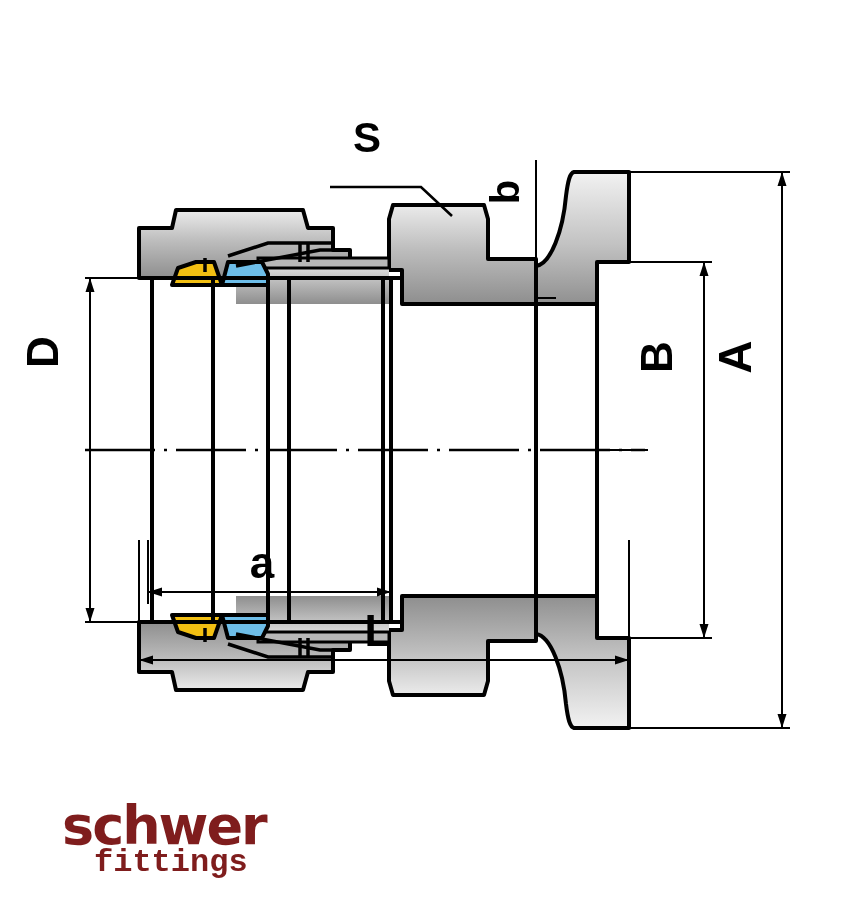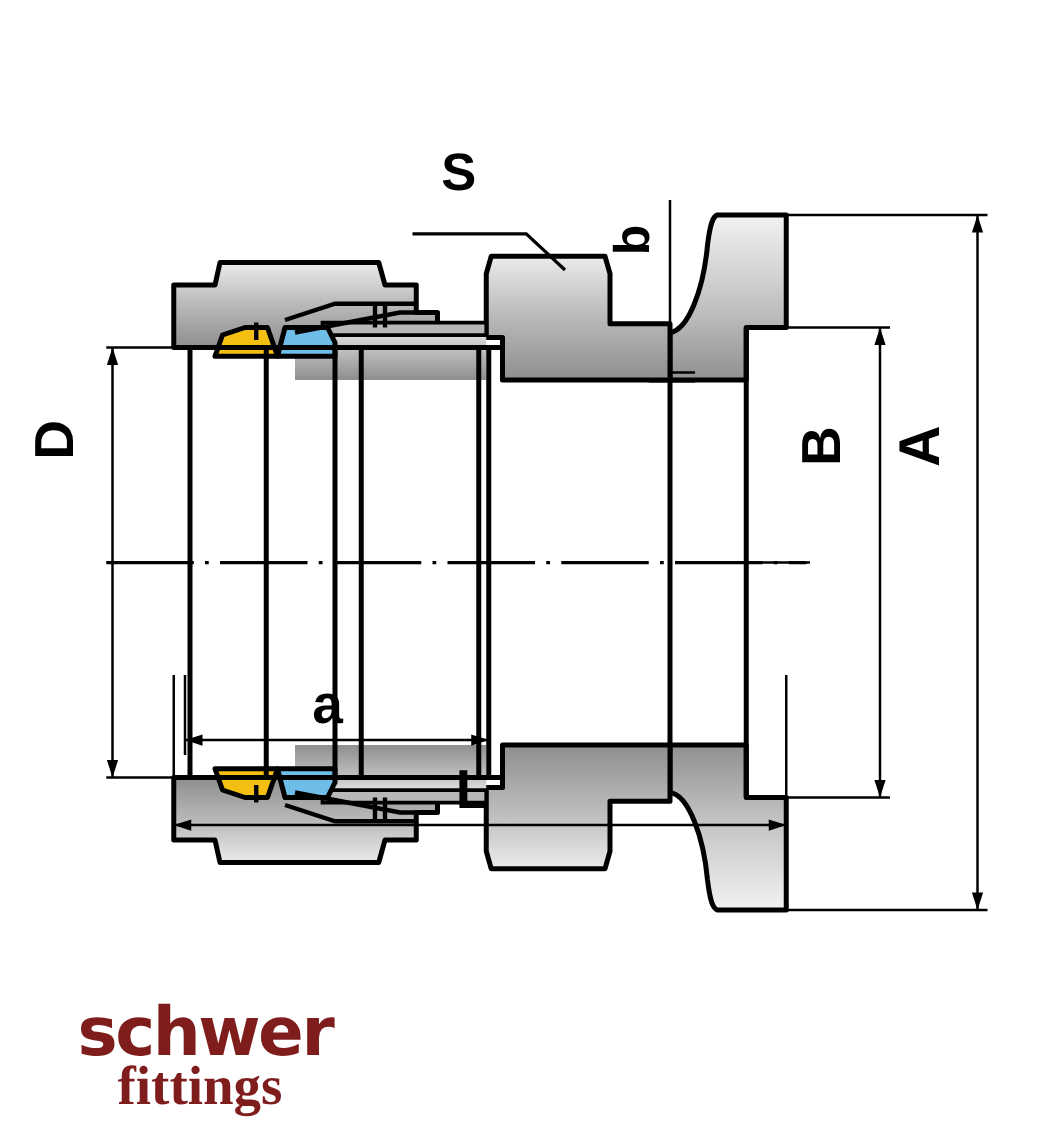--- a/index.html
+++ b/index.html
@@ -21,22 +21,22 @@
     font-family:"Liberation Serif", serif;
     color:#7f1d1d;
     user-select:none;
     margin-left:40px;
   }
   .brand-main{
     font-size:54px;font-weight:bold;letter-spacing:-2px;line-height:0.95;
     font-family:"DejaVu Sans", sans-serif;
   }
   .brand-sub{
-    font-size:44px;font-weight:bold;line-height:1.0;margin-left:32px;margin-top:-4px;
-    font-family:Liberation Serif, serif;
+    font-size:32px;font-weight:bold;line-height:1.0;margin-left:32px;margin-top:-4px;
+    font-family:Liberation Mono, monospace;
   }
 </style>
 </head>
 <body>
 
 <div id="drawing-root">
 <svg width="843" height="900" viewBox="0 0 843 900" xmlns="http://www.w3.org/2000/svg">
 
   <defs>
     <linearGradient id="metalV" x1="0" y1="0" x2="0" y2="1">

